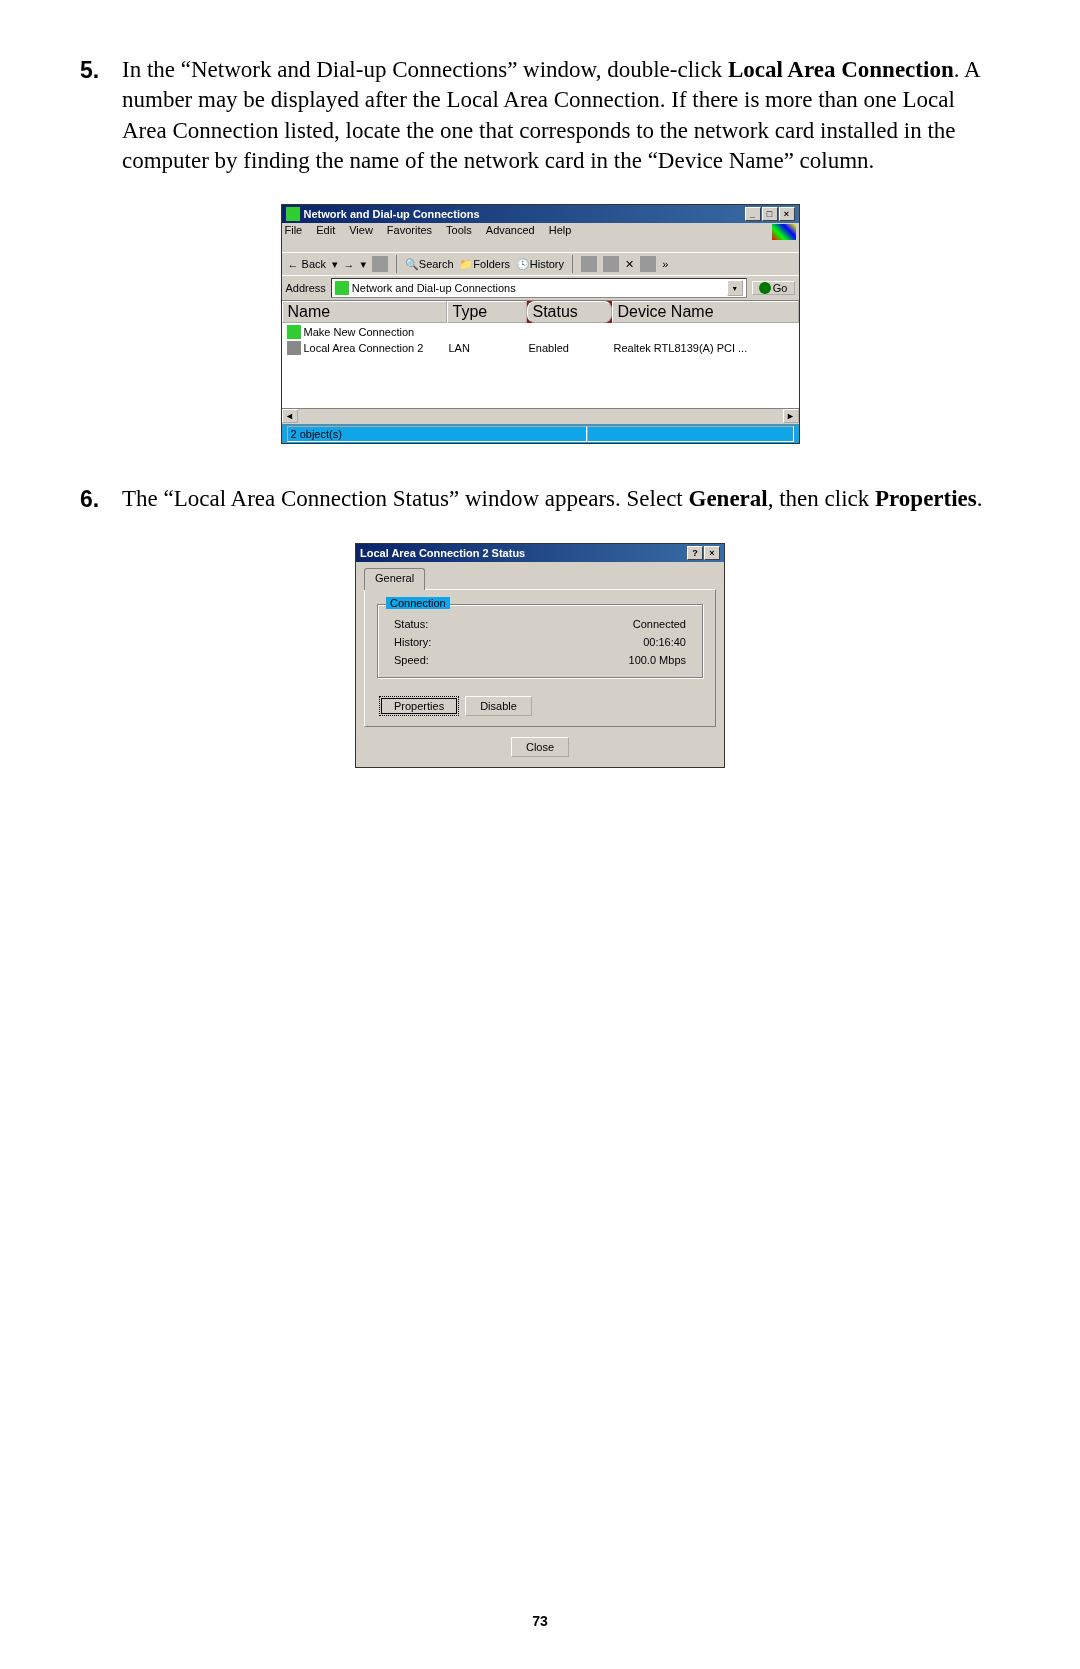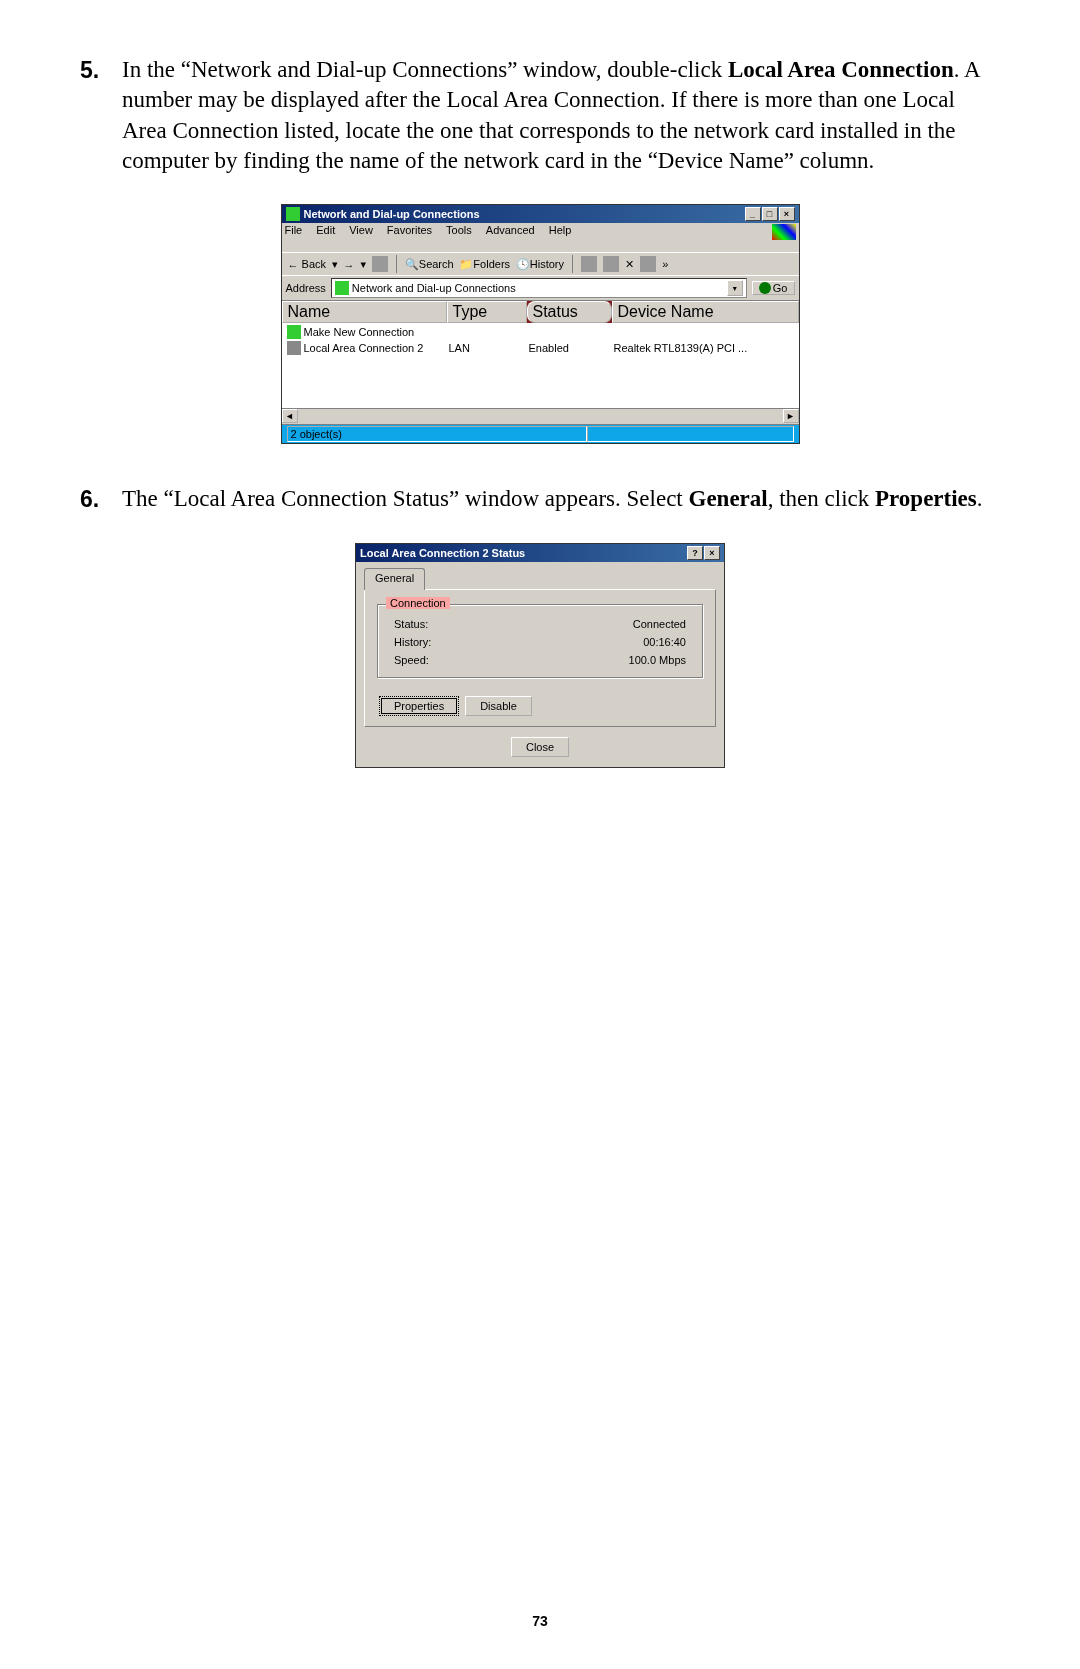--- a/index.html
+++ b/index.html
@@ -203,21 +203,21 @@
     position: relative;
     border: 1px solid #808080;
     box-shadow: inset 1px 1px 0 #fff, 1px 1px 0 #fff;
     padding: 10px 10px 8px 10px;
     margin-bottom: 12px;
   }
   .group-title {
     position: absolute;
     top: -8px;
     left: 8px;
-    background: #fca5a5;
+    background: #0ea5e9;
     padding: 0 4px;
     font-size: 11px;
   }
   .field-row {
     display: flex;
     justify-content: space-between;
     padding: 3px 6px;
     font-size: 11px;
   }
   .activity-row {

